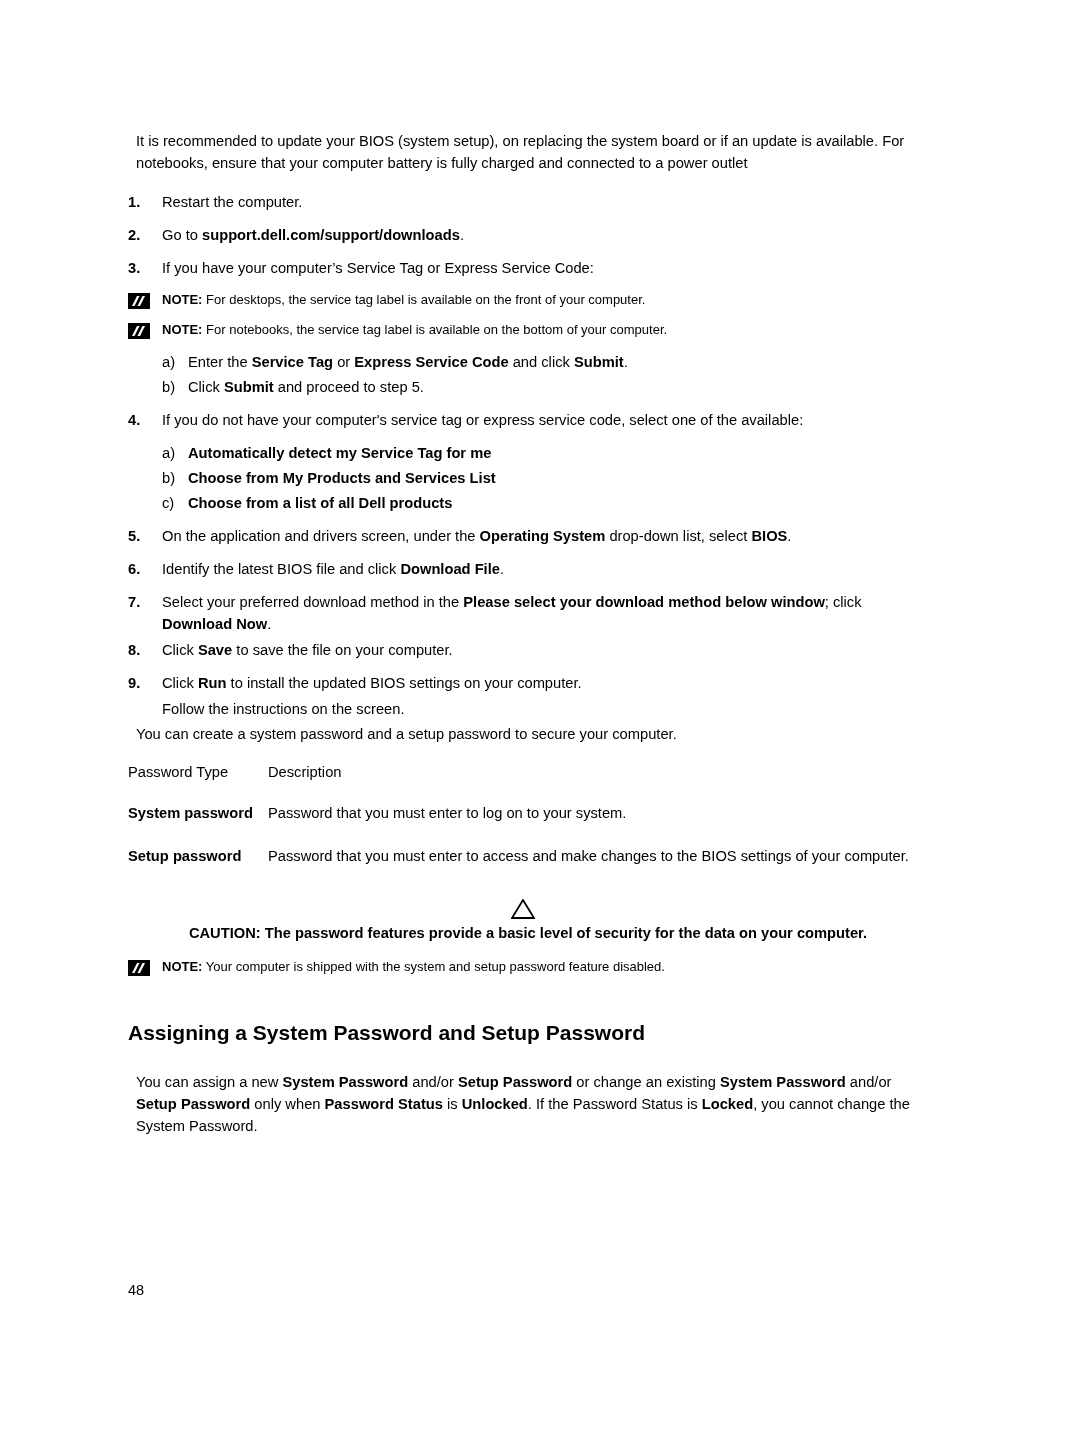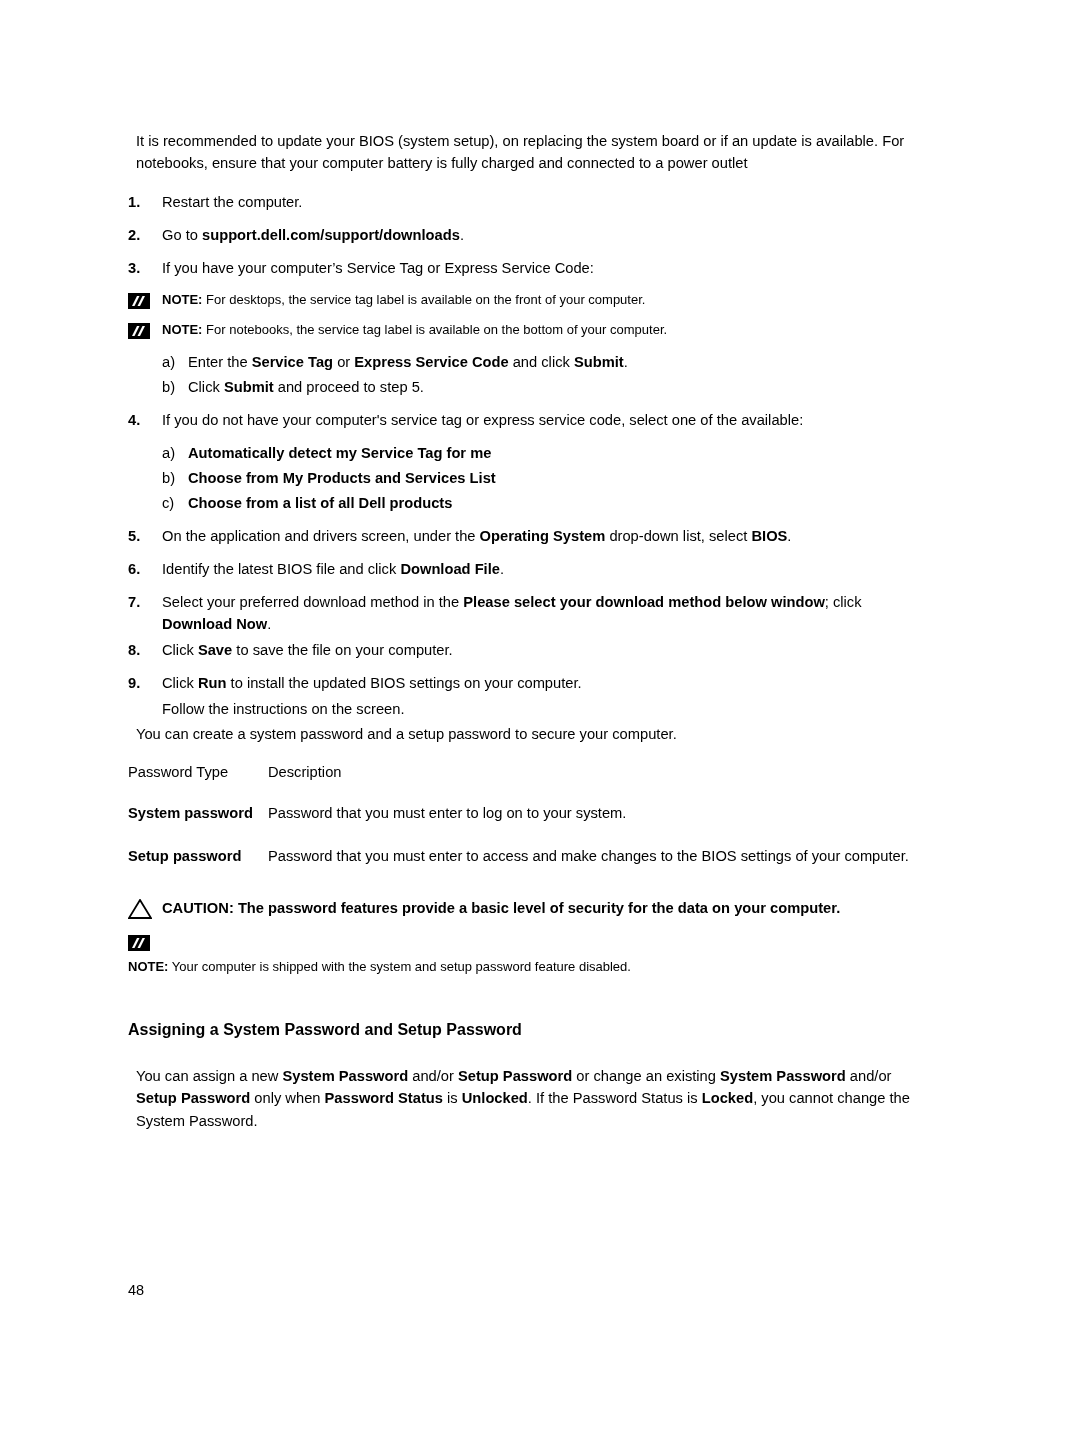--- a/index.html
+++ b/index.html
@@ -32,21 +32,21 @@
     font-weight: bold;
     letter-spacing: -0.3px;
     margin: 0 0 26px 0;
     line-height: 1.1;
   }
   h1.doc-h1.second {
     margin-top: 46px;
     margin-bottom: 22px;
   }
   h2.doc-h2 {
-    font-size: 16px;
+    font-size: 21px;
     font-weight: bold;
     margin: 44px 0 26px 0;
     line-height: 1.15;
   }
   p.para {
     font-size: 14.7px;
     line-height: 1.52;
     margin: 0 0 16px 8px;
   }
   .ol-item {
@@ -92,20 +92,21 @@
   .note-text {
     font-size: 13px;
     line-height: 1.5;
     flex: 1;
     padding-top: 0px;
   }
   .caution-row {
     display: flex;
     align-items: center;
     margin-bottom: 13px;
+    flex-direction: column;
   }
   .caution-icon {
     width: 24px;
     height: 20px;
     flex: 0 0 24px;
     margin-right: 10px;
     margin-top: 1px;
   }
   .caution-text {
     font-size: 14.7px;
@@ -266,21 +267,21 @@
     <div class="caution-row">
       <span class="caution-icon">
         <svg width="24" height="20" viewBox="0 0 24 20">
           <path d="M12 1 L23 19 L1 19 Z" fill="none" stroke="#000000" stroke-width="1.8"></path>
         </svg>
       </span>
       <span class="caution-text"><span>CAUTION:</span><span> The password features provide a basic level of security for the data on your computer.</span></span>
     </div>
 
 
-    <div class="note-row" style="margin-top:12px;flex-direction:column;">
+    <div class="note-row" style="margin-top:12px;">
       <span class="note-icon">
         <svg width="22" height="16" viewBox="0 0 22 16">
           <rect x="0" y="0" width="22" height="16" fill="#000000"></rect>
           <path d="M4 13 L9 3 L11.5 3 L6.5 13 Z" fill="#ffffff"></path>
           <path d="M9.5 13 L14.5 3 L17 3 L12 13 Z" fill="#ffffff"></path>
         </svg>
       </span>
       <span class="note-text"><b>NOTE:</b><span> Your computer is shipped with the system and setup password feature disabled.</span></span>
     </div>
 

